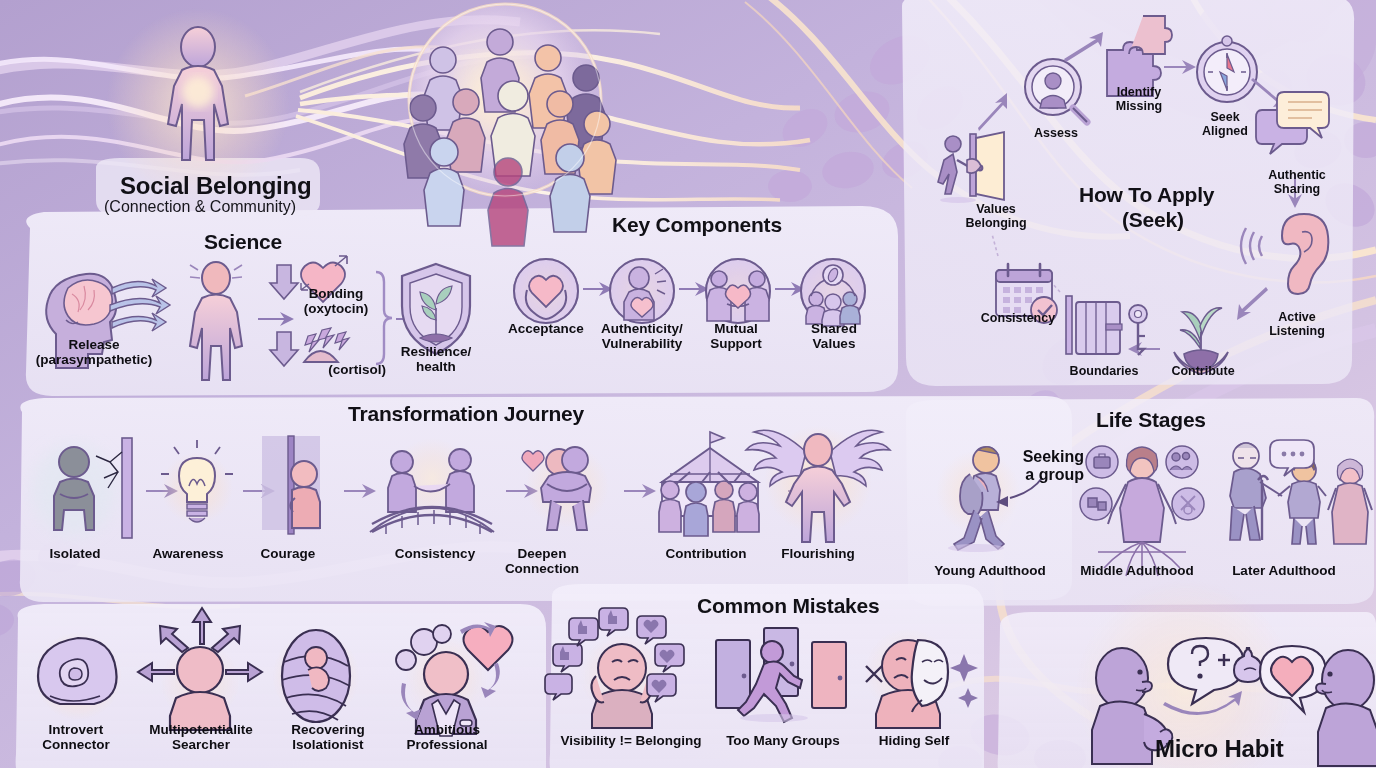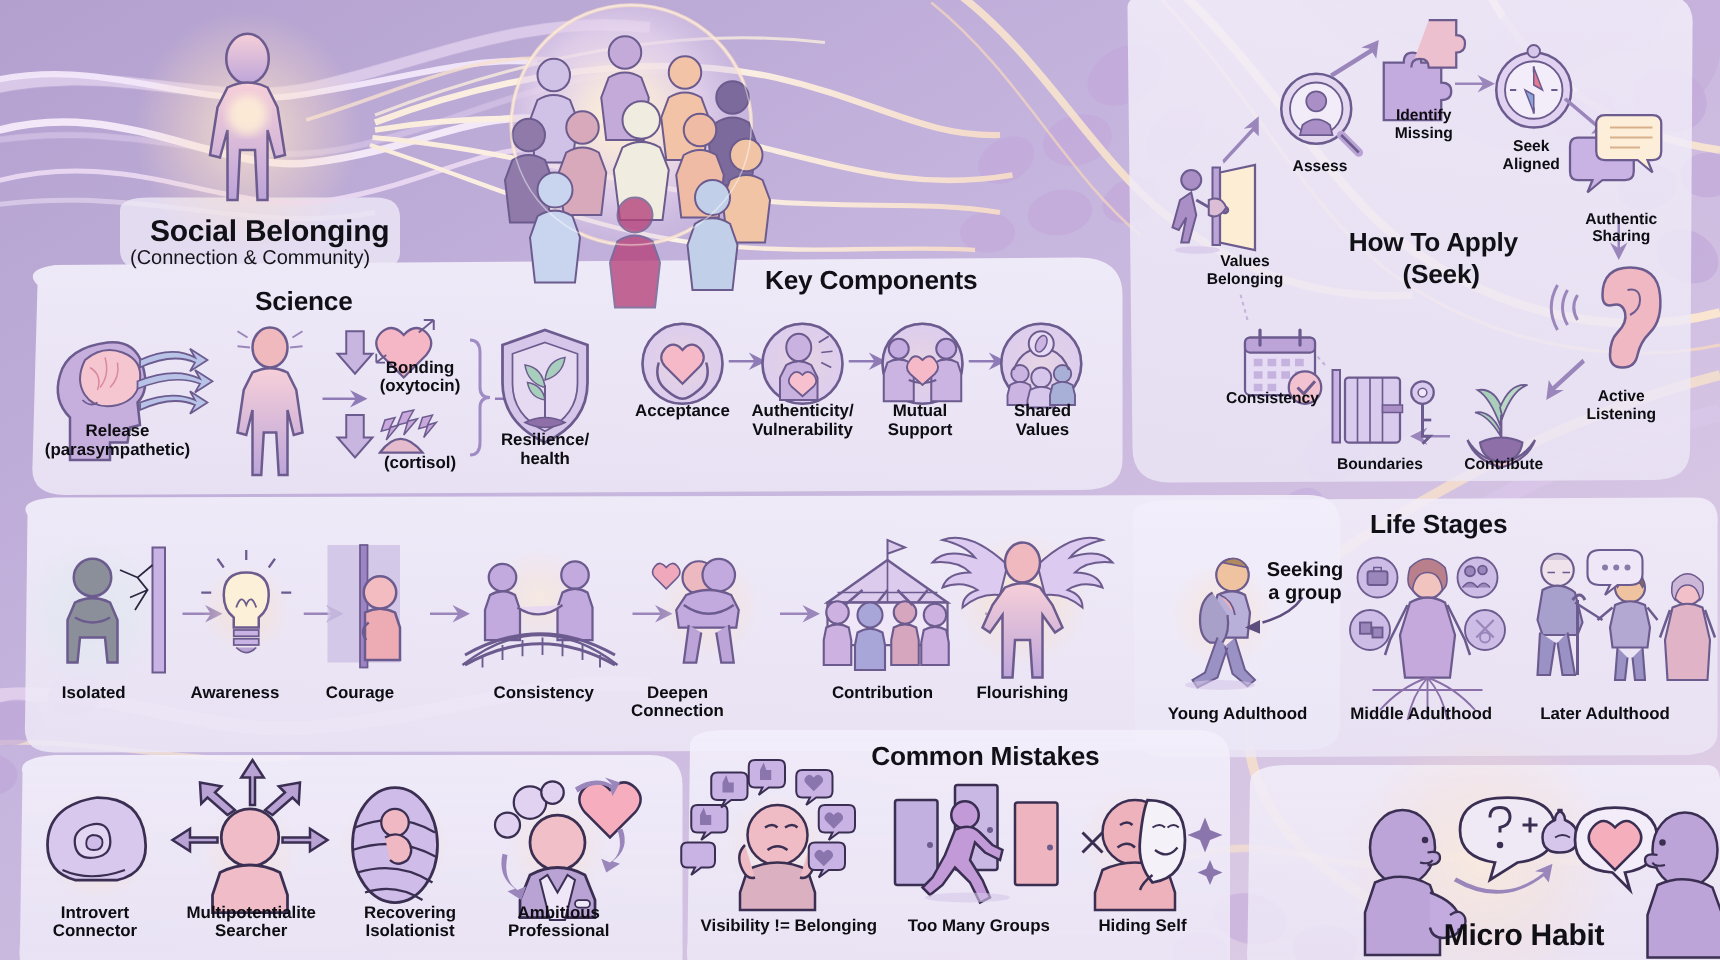--- a/index.html
+++ b/index.html
@@ -19,21 +19,21 @@
   .t-xl { font-size:24px; }
   .t-lg { font-size:21px; }
 
   .sub { position:absolute; font-size:16px; color:#15141a; text-align:center; white-space:nowrap; }
 
   .lbl {
     position:absolute; text-align:center; color:#0e0d12;
     font-size:13.5px; font-weight:bold; line-height:1.12;
     white-space:pre-line;
   }
-  .lbl.reg { font-weight:600; }
+  .lbl.reg { font-weight:600;text-align:right; }
   .lbl.small { font-size:12.5px; }
 </style>
 </head>
 <body>
 
 <div id="stage">
 
   <svg class="bg-svg" viewBox="0 0 1376 768">
     <defs>
       <linearGradient id="bgg" x1="0" y1="0" x2="1" y2="1">
@@ -787,20 +787,21 @@
   <div class="lbl small" style="left:1244px; top:168px; width:106px;">Authentic
 Sharing</div>
   <div class="lbl small" style="left:1252px; top:292px; width:90px;margin-top:18px;">Active
 Listening</div>
   <div class="lbl small" style="left:1160px; top:364px; width:86px;">Contribute</div>
   <div class="lbl small" style="left:1060px; top:364px; width:88px;">Boundaries</div>
   <div class="lbl small" style="left:970px; top:311px; width:96px;">Consistency</div>
   <div class="lbl small" style="left:948px; top:202px; width:96px;">Values
 Belonging</div>
 
+  <div class="title t-lg" style="left:348px; top:402px;">Transformation Journey</div>
   <div class="lbl" style="left:30px; top:546px; width:90px;">Isolated</div>
   <div class="lbl" style="left:143px; top:546px; width:90px;">Awareness</div>
   <div class="lbl" style="left:246px; top:546px; width:84px;">Courage</div>
   <div class="lbl" style="left:386px; top:546px; width:98px;">Consistency</div>
   <div class="lbl" style="left:492px; top:546px; width:100px;">Deepen
 Connection</div>
   <div class="lbl" style="left:654px; top:546px; width:104px;">Contribution</div>
   <div class="lbl" style="left:770px; top:546px; width:96px;">Flourishing</div>
 
   <div class="title t-lg" style="left:1096px; top:408px;">Life Stages</div>

